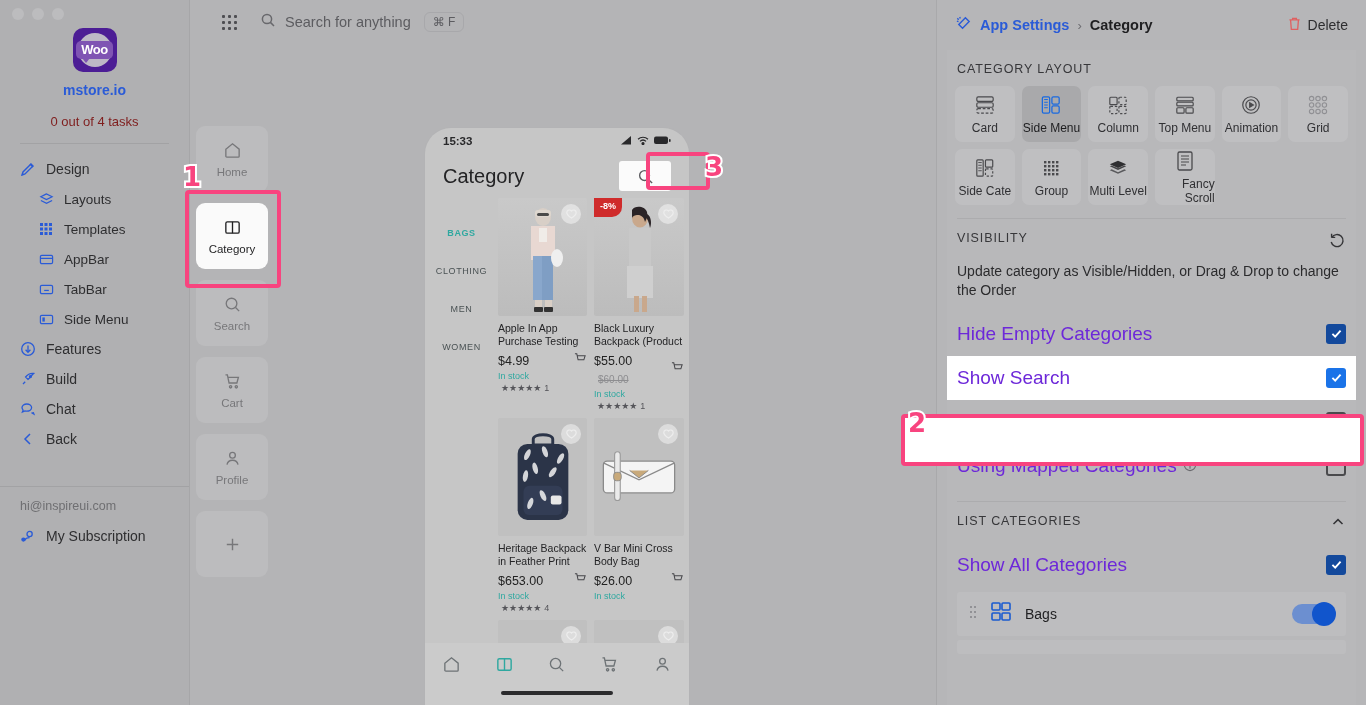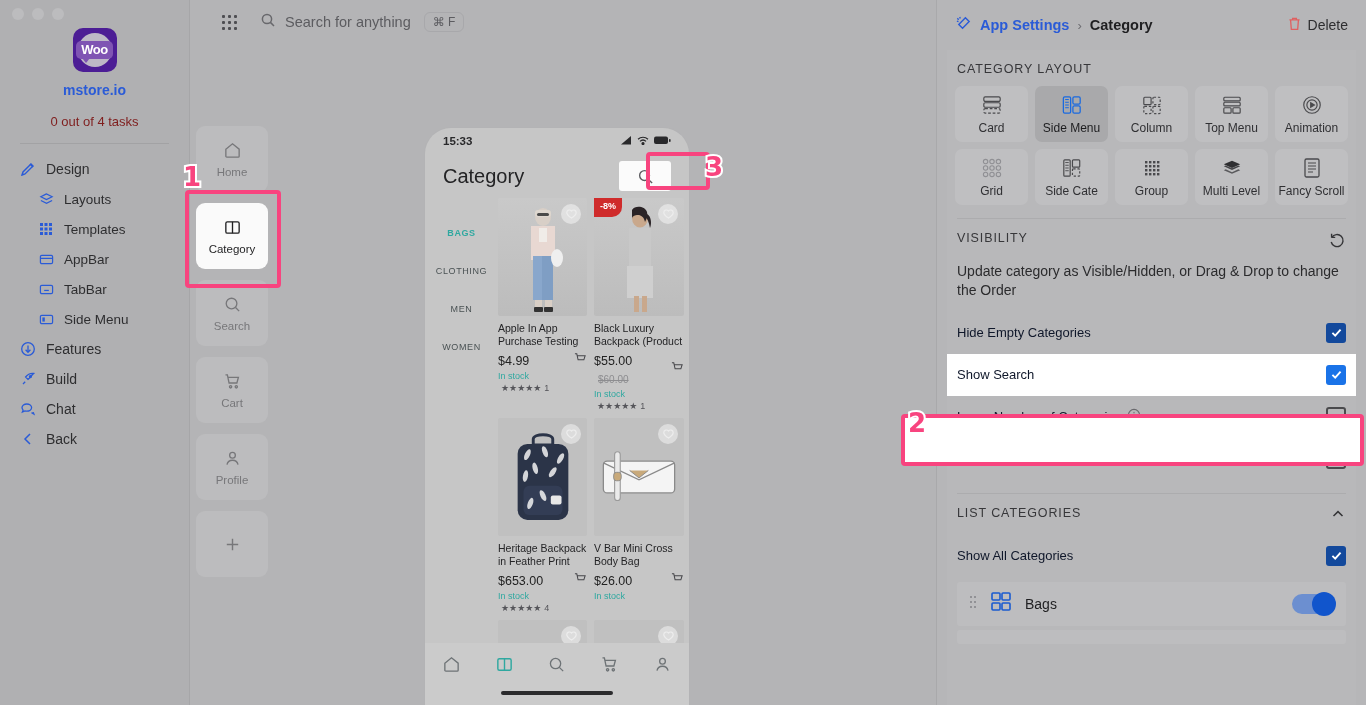--- a/index.html
+++ b/index.html
@@ -144,36 +144,36 @@
   #breadcrumb{ display:flex;align-items:center;gap:8px;flex:1; }
   #bc-root{ color:#2a5bd7;font-size:14.5px;font-weight:bold; }
   #bc-sep{ color:#6e6e72;font-size:13px; }
   #bc-current{ color:#1f1f21;font-size:14.5px;font-weight:bold; }
   #delete-btn{ display:flex;align-items:center;gap:6px;font-size:14px;color:#2e2e30; }
 
   #panel-scroll{ position:absolute;top:50px;left:10px;right:10px;bottom:0;background:#b8b8ba; }
   .section-title{ font-size:12.5px;letter-spacing:.9px;color:#37373a;padding:12px 10px 10px; }
   .section-title.with-action{ display:flex;align-items:flex-start;justify-content:space-between; }
 
-  #layout-grid{ display:grid;grid-template-columns:repeat(5,1fr);gap:7px;padding:0 8px;text-align:right; }
+  #layout-grid{ display:grid;grid-template-columns:repeat(6,1fr);gap:7px;padding:0 8px;text-align:right; }
   .layout-tile{
     background:#bfbfc1;border-radius:7px;height:56px;
     display:flex;flex-direction:column;align-items:center;justify-content:center;gap:5px;
     font-size:12px;color:#303033;
   }
   .layout-tile.selected{ background:#a9a9ab; }
   .layout-tile.selected .lt-label{ color:#1d1d1f; }
   .lt-ico{ height:22px;display:flex;align-items:center; }
 
   .panel-divider{ height:1px;background:#acacae;margin:13px 10px 0; }
   #visibility-desc{ font-size:14px;color:#2b2b2d;line-height:1.35;padding:0 10px 12px; }
 
   .opt-row{
     display:flex;align-items:center;justify-content:space-between;
-    padding:11px 10px; font-size:13px;color:#0f172a;
+    padding:11px 10px; font-size:19px;color:#6d28d9;
   }
   .opt-row .label{ display:flex;align-items:center;gap:6px; }
   .cbox{ width:20px;height:20px;border-radius:3px; }
   .cbox.checked{ background:#13499c;display:flex;align-items:center;justify-content:center; }
   .cbox.checked.bright{ background:#1a73e8; }
   .cbox.unchecked{ border:2px solid #4a4a4d; }
   #show-search-row{
     background:#fff;position:relative;z-index:3;
   }
 
@@ -333,20 +333,34 @@
 
   <div class="nav-item">
     <span class="nav-ico">
       <svg width="14" height="14" viewBox="0 0 14 14" fill="none" stroke="#2a5bd7" stroke-width="1.5">
         <path d="M9 2L4 7l5 5"></path>
       </svg>
     </span>
     <span>Back</span>
   </div>
 
+  <div id="sidebar-footer">
+    <div id="footer-divider"></div>
+    <div id="account-email">hi@inspireui.com</div>
+    <div class="nav-item" id="subscription-row">
+      <span class="nav-ico">
+        <svg width="16" height="16" viewBox="0 0 16 16" fill="none" stroke="#2a5bd7" stroke-width="1.3">
+          <circle cx="9.6" cy="6" r="2.6"></circle>
+            <path d="M4.6 12.4c.8-1.8 2.7-2.7 5-2.7"></path>
+          <circle cx="3.4" cy="11.6" r="1.5" fill="#2a5bd7"></circle>
+        </svg>
+      </span>
+      <span>My Subscription</span>
+    </div>
+  </div>
 </div>
 
 <div id="top-bar">
   <div id="apps-grid-btn">
     <div class="gdot" style="left:0;top:0"></div>
       <div class="gdot" style="left:6px;top:0"></div>
     <div class="gdot" style="left:12px;top:0"></div>
     <div class="gdot" style="left:0;top:6px"></div>
       <div class="gdot" style="left:6px;top:6px"></div>
     <div class="gdot" style="left:12px;top:6px"></div>

